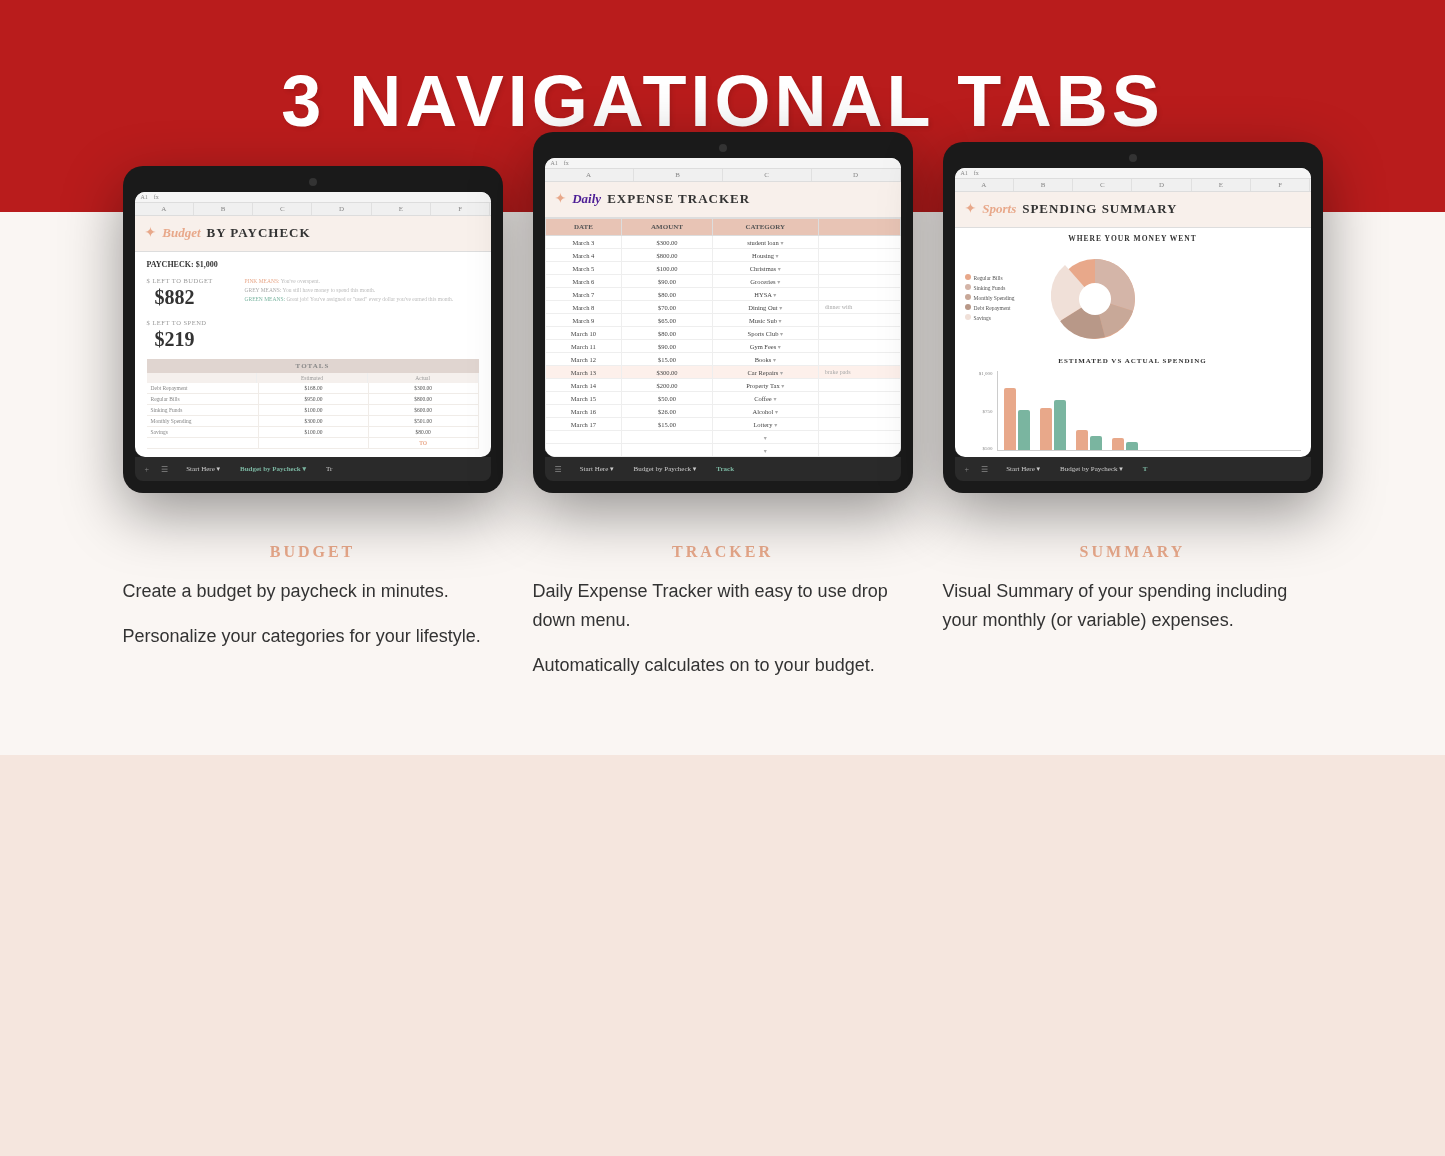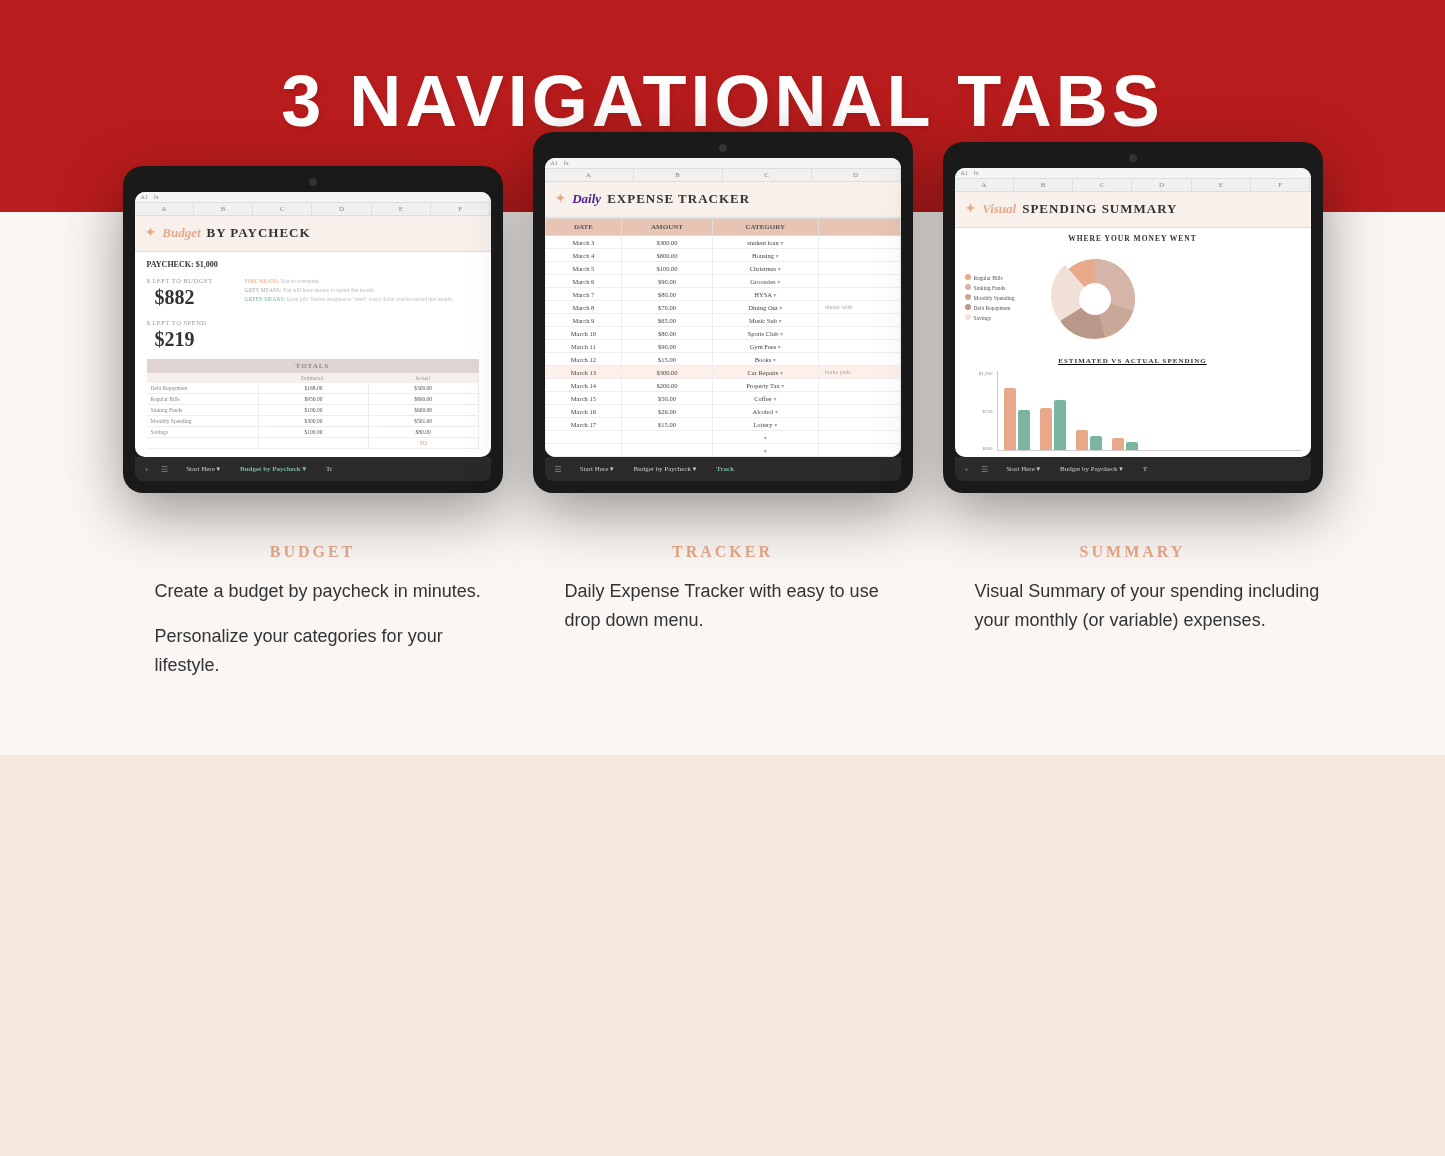--- a/index.html
+++ b/index.html
@@ -242,21 +242,20 @@
     }
     .legend-dot {
       display: inline-block;
       width: 6px;
       height: 6px;
       border-radius: 50%;
       margin-right: 3px;
     }
     .bar-chart-area {
       margin-top: 4px;
-      text-decoration: underline;
     }
     .bar-chart-title {
       text-align: center;
       font-size: 7px;
       font-weight: bold;
       color: #333;
       letter-spacing: 1px;
       margin-bottom: 6px;
     }
     .bar-group {
@@ -290,21 +289,20 @@
       text-transform: uppercase;
       margin-bottom: 16px;
       text-align: center;
     }
     .info-para {
       font-size: 18px;
       color: #333;
       line-height: 1.6;
       margin-bottom: 16px;
       font-family: Arial, sans-serif;
-      margin-left: 32px;
     }
 
     
     .tablet-camera {
       width: 8px;
       height: 8px;
       background: #333;
       border-radius: 50%;
       margin: 0 auto 6px;
     }
@@ -655,21 +653,21 @@
           <div class="sheet-col-header">B</div>
           <div class="sheet-col-header">C</div>
           <div class="sheet-col-header">D</div>
           <div class="sheet-col-header">E</div>
           <div class="sheet-col-header">F</div>
         </div>
 
         <div class="sheet-header">
           <div class="budget-title-row">
             <span class="sparkle-icon">✦</span>
-            <span class="summary-title-italic">Visual</span>
+            <span class="summary-title-italic">Sports</span>
             <span class="summary-title-bold"> SPENDING SUMMARY</span>
           </div>
         </div>
 
         <div class="chart-section">
 
           <div class="chart-title">WHERE YOUR MONEY WENT</div>
           <div class="pie-chart-area">
             <div class="legend-list">
               <div><span class="legend-dot" style="background:#e8a88a;"></span>Regular Bills</div>
@@ -741,20 +739,21 @@
 
     <div class="info-col">
       <div class="info-category">BUDGET</div>
       <p class="info-para">Create a budget by paycheck in minutes.</p>
       <p class="info-para">Personalize your categories for your lifestyle.</p>
     </div>
 
     <div class="info-col">
       <div class="info-category">TRACKER</div>
       <p class="info-para">Daily Expense Tracker with easy to use drop down menu.</p>
+      <p class="info-para">Automatically calculates on to your budget.</p>
     </div>
 
     <div class="info-col">
       <div class="info-category">SUMMARY</div>
       <p class="info-para">Visual Summary of your spending including your monthly (or variable) expenses.</p>
     </div>
 
   </div>
 
 </div>

